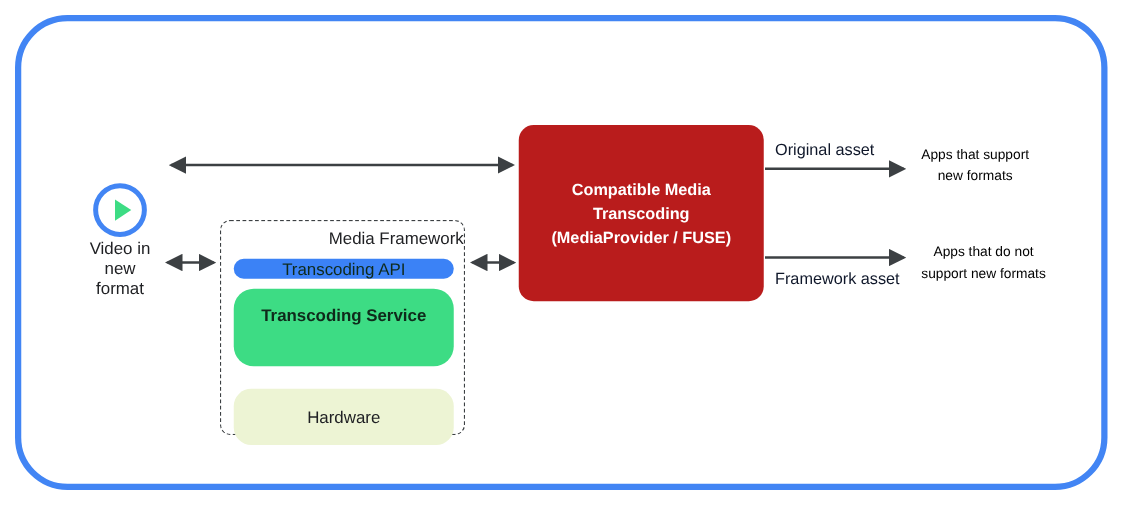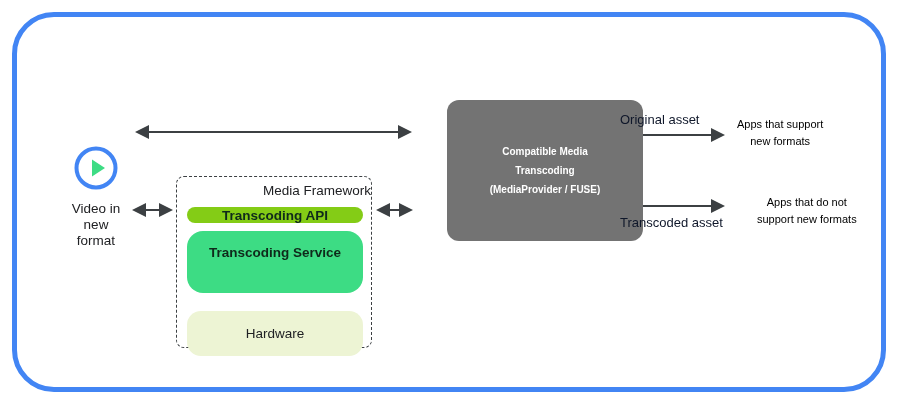--- a/index.html
+++ b/index.html
@@ -41,21 +41,20 @@
     width: 100px;
     text-align: center;
   }
   #play-icon {
     width: 46px;
     height: 46px;
     margin: 0 auto;
     display: block;
   }
   #video-label {
-    margin-top: 10px;
     font-size: 13.5px;
     line-height: 16px;
     color: #202124;
     white-space: pre-line;
   }
 
   
   #media-framework {
     position: absolute;
     left: 176px;
@@ -83,23 +82,23 @@
     box-sizing: border-box;
     border-radius: 14px;
     display: flex;
     align-items: center;
     justify-content: center;
     text-align: center;
   }
   #pill-transcoding-api {
     top: 30px;
     height: 16px;
-    background: #84cc16;
-    font-size: 13.5px;
-    font-weight: bold;
+    background: #3b82f6;
+    font-size: 13.5px;
+    font-weight: normal;
     color: #0f2a1b;
   }
   #pill-transcoding-service {
     top: 54px;
     height: 62px;
     background: #3DDC84;
     border-radius: 16px;
     font-size: 13.5px;
     font-weight: bold;
     color: #0f2a1b;
@@ -114,34 +113,33 @@
     color: #202124;
   }
 
   
   #cmt-box {
     position: absolute;
     left: 415px;
     top: 100px;
     width: 196px;
     height: 141px;
-    background: #737373;
+    background: #b91c1c;
     border-radius: 12px;
     display: flex;
     align-items: center;
     justify-content: center;
     text-align: center;
     color: #ffffff;
-    font-size: 10px;
+    font-size: 13px;
     font-weight: bold;
     line-height: 19px;
     padding: 0 8px;
     box-sizing: border-box;
     white-space: pre-line;
-    margin-left: 32px;
   }
 
   
   #arrow-layer {
     position: absolute;
     left: 0;
     top: 0;
     width: 898px;
     height: 404px;
     pointer-events: none;
@@ -159,21 +157,21 @@
 
   .apps-label {
     position: absolute;
     font-size: 11px;
     line-height: 17px;
     color: #000000;
     white-space: pre-line;
     text-align: center;
   }
   #label-apps-support { left: 737px; top: 116px; }
-  #label-apps-no-support { left: 737px; top: 194px; margin-left: 20px; }
+  #label-apps-no-support { left: 737px; top: 194px; }
 </style>
 </head>
 <body>
 
 <div id="canvas">
 
   <div id="outer-frame"></div>
 
   <svg id="arrow-layer" viewBox="0 0 898 404" xmlns="http://www.w3.org/2000/svg">
     <defs>
@@ -229,21 +227,21 @@
   </div>
 
   <div id="cmt-box">
     <span>Compatible Media
 Transcoding
 (MediaProvider / FUSE)</span>
   </div>
 
   <div class="asset-label" id="label-original-asset">Original asset</div>
 
-  <div class="asset-label" id="label-transcoded-asset">Transcoded asset</div>
+  <div class="asset-label" id="label-transcoded-asset">Framework asset</div>
 
   <div class="apps-label" id="label-apps-support">Apps that support
 new formats</div>
 
   <div class="apps-label" id="label-apps-no-support">Apps that do not
 support new formats</div>
 
 </div>
 
 </body></html>

